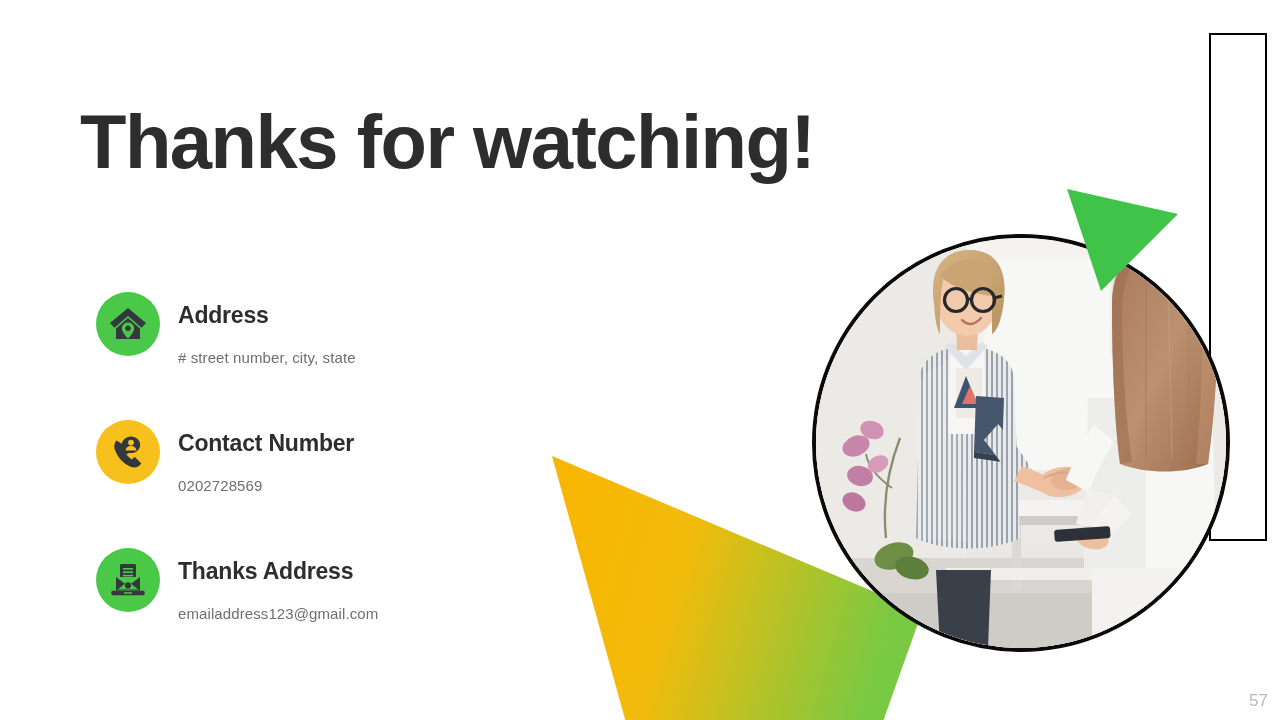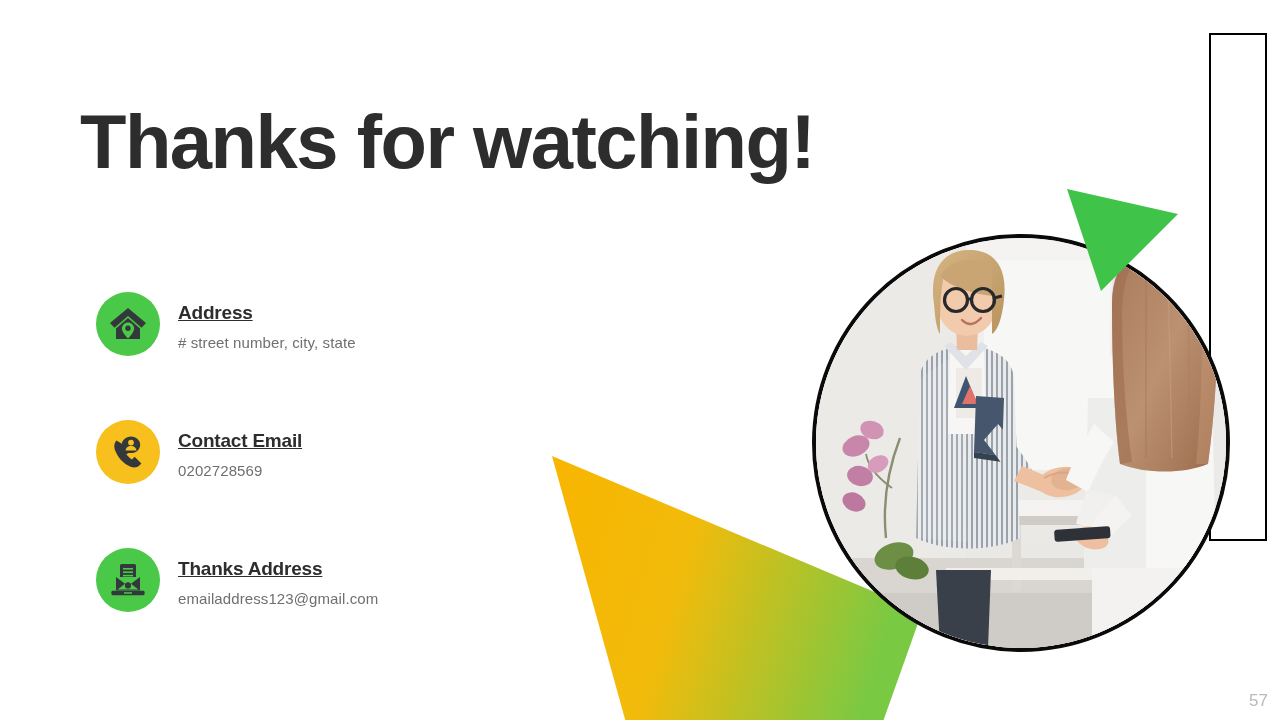--- a/index.html
+++ b/index.html
@@ -102,34 +102,33 @@
     display: flex;
     align-items: center;
     justify-content: center;
   }
   .contact-text {
     position: absolute;
     left: 82px;
     top: 8px;
   }
   .contact-title {
-    font-size: 19px;
+    font-size: 23px;
     font-weight: 700;
     color: #2d2d2d;
     letter-spacing: -0.2px;
     line-height: 1.35;
-    text-decoration: underline;
   }
   .contact-value {
     font-size: 15px;
     font-weight: 400;
     color: #6f6f6f;
     letter-spacing: 0.1px;
     line-height: 1.5;
-    margin-top: 6px;
+    margin-top: 16px;
   }
 
   
   #page-number {
     position: absolute;
     right: 12px;
     bottom: 9px;
     font-size: 17px;
     color: #b9b9b9;
   }
@@ -284,21 +283,21 @@
     <div class="contact-row">
       <div class="contact-icon-badge" style="background:#f7c01c;">
         <svg width="40" height="40" viewBox="0 0 40 40">
           <path d="M8.5 8.5 C6 11 5.6 15 7.6 19.6 C10.6 26.6 16 32.2 22.6 34.8 C26.2 36.2 29.4 35.6 31.4 33.6 L33.4 31.6 L26.6 24.8 L24 27.4 C22 26.4 19.2 23.6 17.4 21.2 L20.2 18.4 L13.4 11.6 Z" fill="#33383c"></path>
           <path d="M23 4.5 C17.9 4.5 13.8 8.2 13.8 12.8 C13.8 15.3 15 17.5 16.9 19 L16 23.6 L20.6 20.9 C21.4 21.0 22.2 21.1 23 21.1 C28.1 21.1 32.2 17.4 32.2 12.8 C32.2 8.2 28.1 4.5 23 4.5 Z" fill="#33383c"></path>
           <circle cx="23" cy="10.6" r="2.9" fill="#f7c01c"></circle>
           <path d="M17.6 18.6 C17.6 15.6 20 13.9 23 13.9 C26 13.9 28.4 15.6 28.4 18.6 Z" fill="#f7c01c"></path>
         </svg>
       </div>
       <div class="contact-text">
-        <div class="contact-title">Contact Email</div>
+        <div class="contact-title">Contact Number</div>
         <div class="contact-value">0202728569</div>
       </div>
     </div>
 
     <div class="contact-row">
       <div class="contact-icon-badge" style="background:#4ac949;">
         <svg width="40" height="40" viewBox="0 0 40 40">
           <rect x="12" y="4" width="16" height="17" rx="1.6" fill="#33383c"></rect>
           <rect x="15" y="8" width="10" height="1.6" fill="#4ac949"></rect>
           <rect x="15" y="11.4" width="10" height="1.6" fill="#4ac949"></rect>

